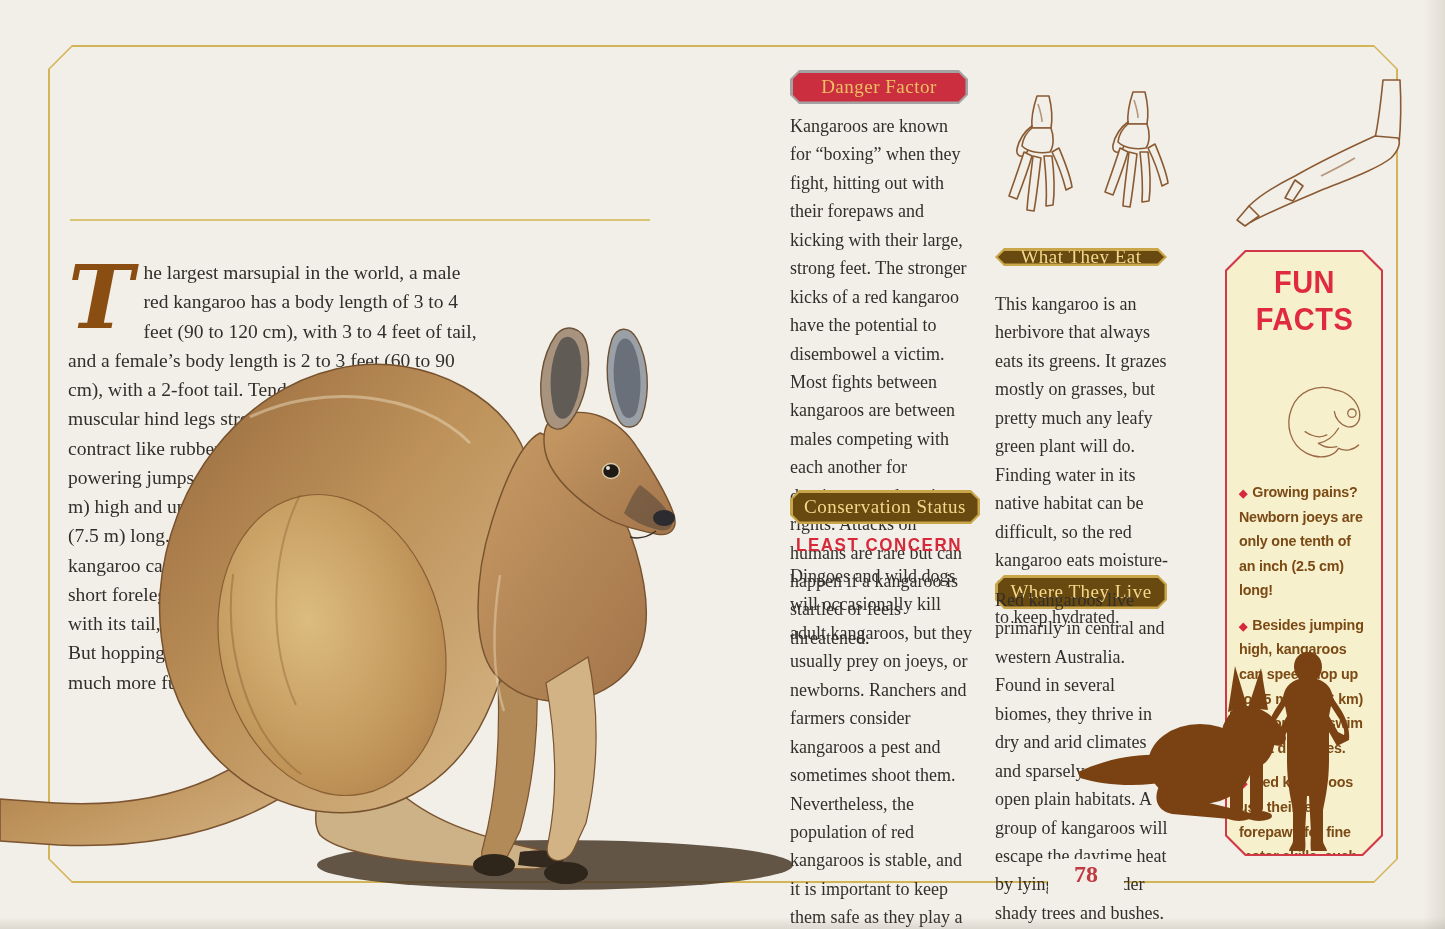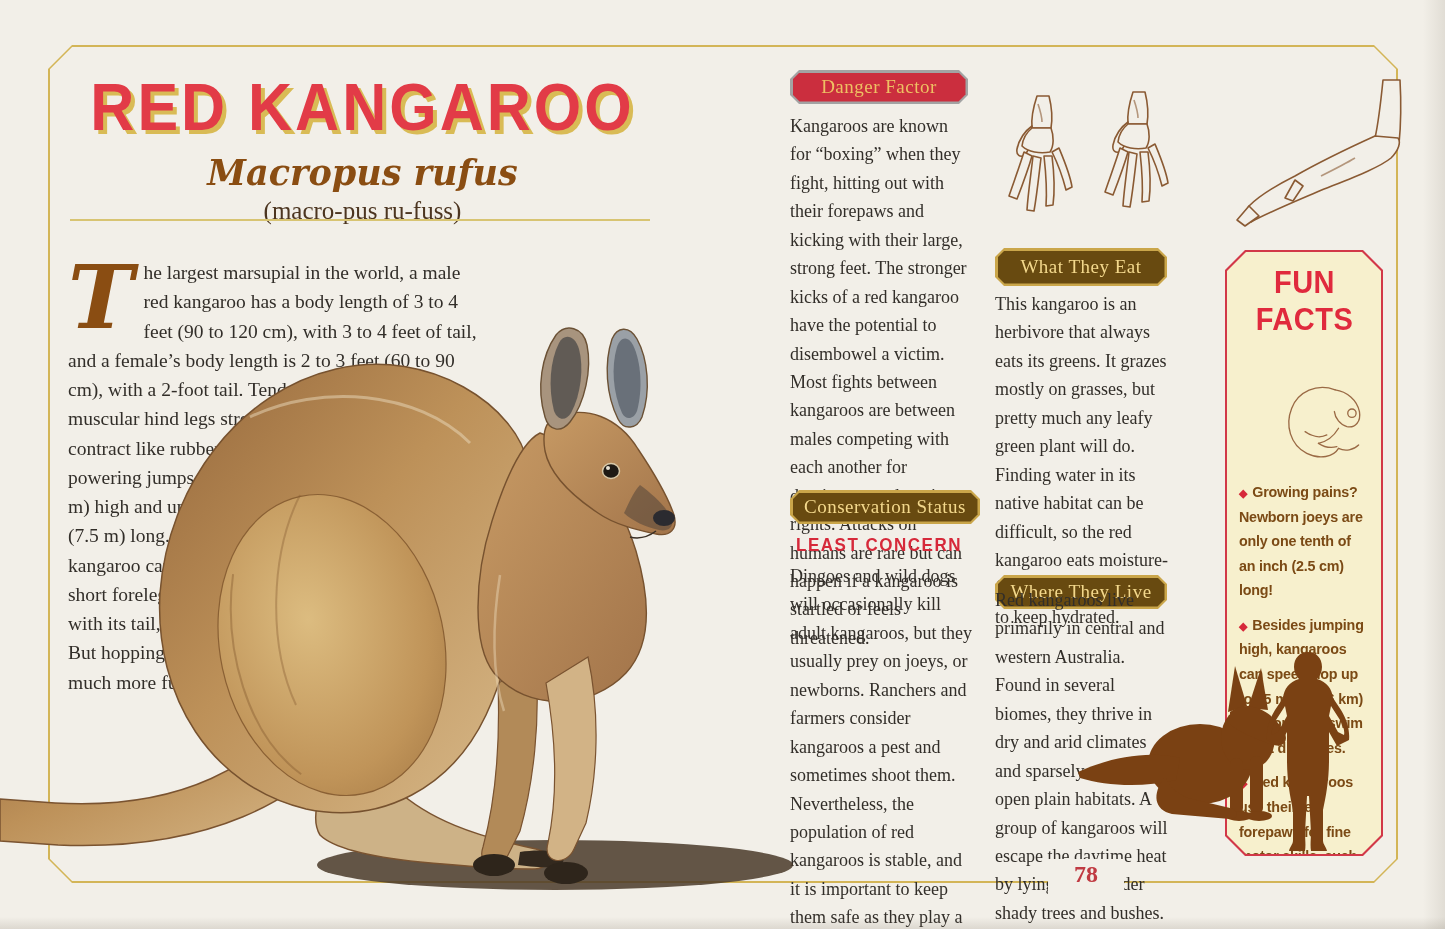--- a/index.html
+++ b/index.html
@@ -67,25 +67,20 @@
 </style>
 </head>
 <body>
 
 <div id="page">
 
   <div class="pborder">
     <div class="pborder-in"></div>
   </div>
 
-  <div class="title-block">
-    <div class="main-title">RED KANGAROO</div>
-    <div class="species">Macropus rufus</div>
-    <div class="pronunciation">(macro-pus ru-fuss)</div>
-  </div>
   <div class="divider"></div>
 
   <div class="intro">
     <div class="intro-spacer"></div>
     <span class="dropcap">T</span>
     <span>he largest marsupial in the world, a male red kangaroo has a body length of 3 to 4 feet (90 to 120 cm), with 3 to 4 feet of tail, and a female’s body length is 2 to 3 feet (60 to 90 cm), with a 2-foot tail. Tendons in their muscular hind legs stretch and contract like rubber bands, powering jumps 6 feet (1.8 m) high and up to 25 feet (7.5 m) long. A red kangaroo can use its short forelegs, along with its tail, to walk. But hopping is much more fun!</span>
   </div>
 
   <svg class="abs" style="left:0;top:325px;z-index:3;" width="800" height="604" viewBox="0 0 800 604">
     <defs>
@@ -168,21 +163,21 @@
   <svg class="abs" style="left:1235px;top:78px;z-index:2;" width="185" height="160" viewBox="0 0 185 160">
     <g stroke="#8a5a33" stroke-width="1.6" fill="#f2efe8" stroke-linejoin="round">
       <path d="M148,2 C146,22 144,42 140,60 L164,66 C166,46 166,20 165,2 Z"></path>
       <path d="M140,58 C118,68 88,82 60,98 C40,108 24,118 14,128 L8,138 L16,144 C30,136 54,126 82,114 C114,101 144,90 156,80 C164,72 166,64 163,60 Z"></path>
       <path d="M14,128 L2,142 L10,148 L24,138 Z"></path>
       <path d="M60,102 L50,120 L58,123 L68,108 Z"></path>
       <path d="M120,80 C110,86 98,92 86,98" fill="none" opacity=".6"></path>
     </g>
   </svg>
 
-  <div class="badge badge-brown" style="left:995px;top:248px;width:172px;height:38px;">
+  <div class="badge badge-brown" style="left:995px;top:248px;width:172px;height:18px;">
     <div class="badge-in">What They Eat</div>
   </div>
   <div class="col-para" style="left:995px;top:290px;width:176px;">This kangaroo is an herbivore that always eats its greens. It grazes mostly on grasses, but pretty much any leafy green plant will do. Finding water in its native habitat can be difficult, so the red kangaroo eats moisture-filled succulent plants to keep hydrated.</div>
 
   <div class="badge badge-brown" style="left:995px;top:575px;width:172px;height:34px;">
     <div class="badge-in">Where They Live</div>
   </div>
   <div class="col-para" style="left:995px;top:586px;width:176px;">Red kangaroos live primarily in central and western Australia. Found in several biomes, they thrive in dry and arid climates and sparsely wooded or open plain habitats. A group of kangaroos will escape the daytime heat by lying down under shady trees and bushes.</div>
 
   <div class="fun-panel">

